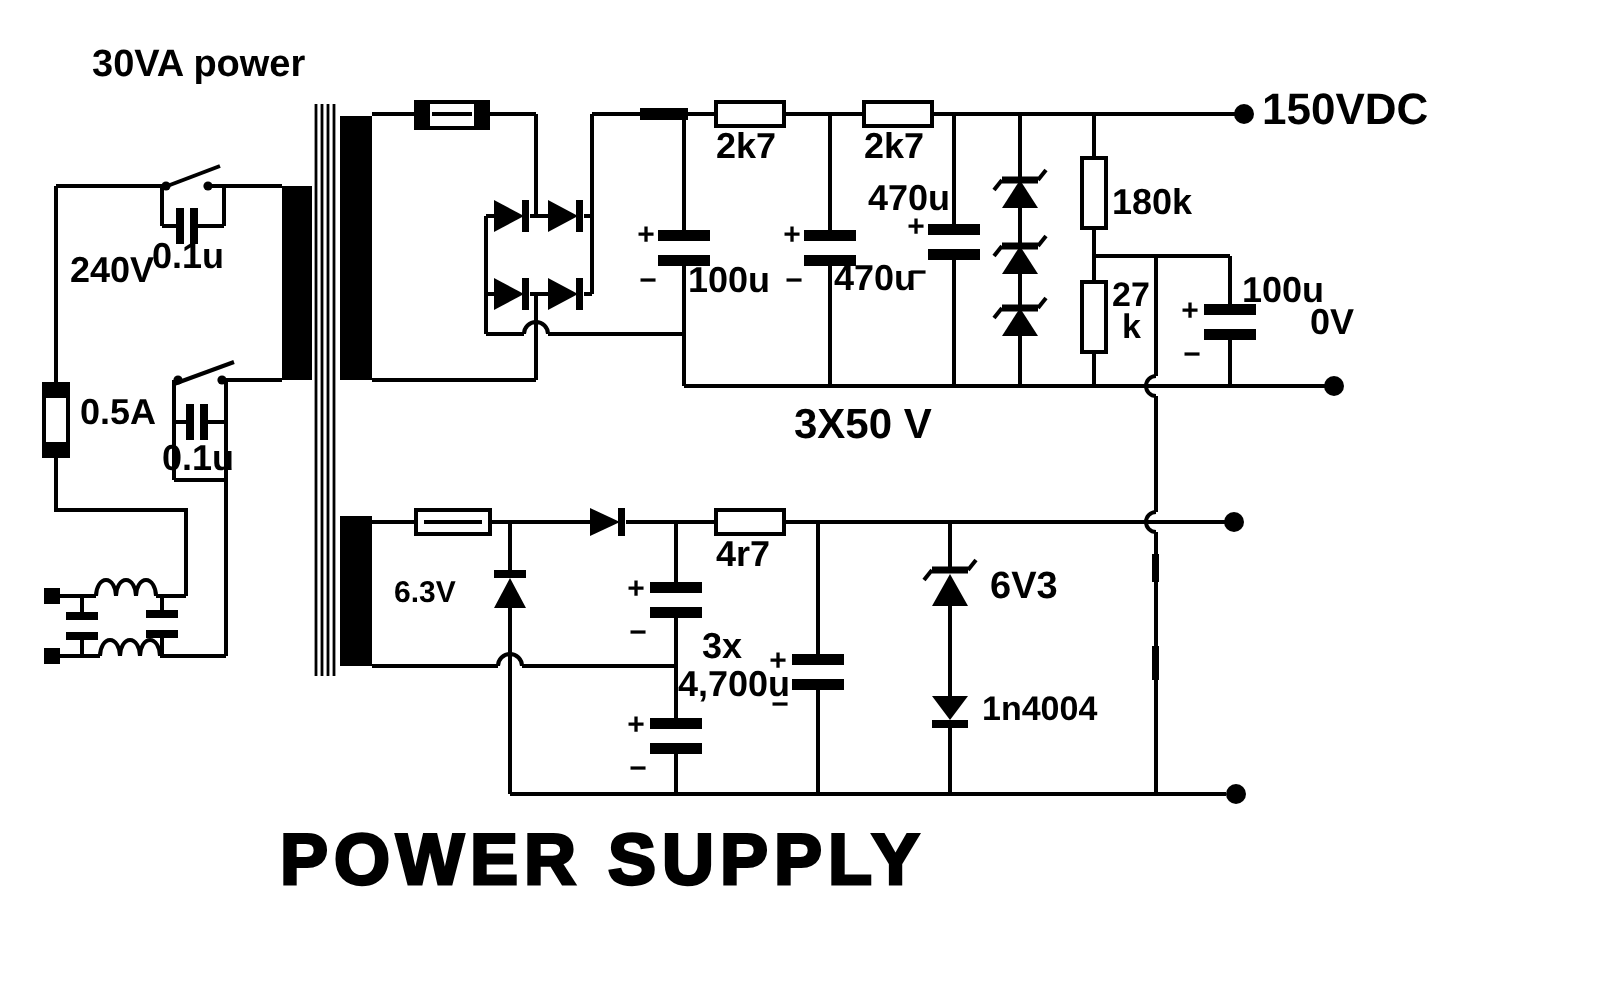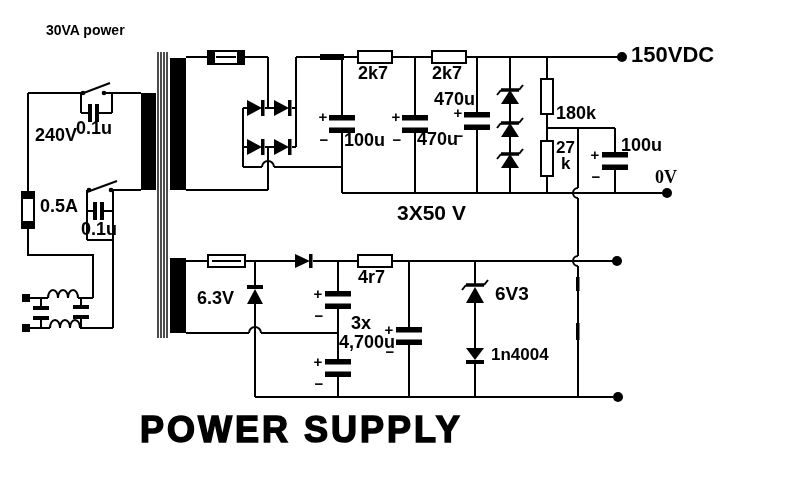--- a/index.html
+++ b/index.html
@@ -1,39 +1,39 @@
 <!DOCTYPE html>
 <html><head>
 <meta charset="utf-8">
 <style>
   html,body{margin:0;padding:0;background:#fff;}
   #canvas{position:relative;width:800px;height:497px;background:#ffffff;overflow:hidden;
           font-family:"Liberation Sans",sans-serif;}
   #schematic{position:absolute;left:0;top:0;}
   .lbl{position:absolute;font-weight:bold;color:#000;line-height:1;white-space:pre;
        font-family:"Liberation Sans",sans-serif;}
-  .t-xf1{left:46px;top:23px;font-size:14px;}
+  .t-xf1{left:46px;top:23px;font-size:19px;}
   .t-xf2{left:46px;top:45px;font-size:19px;}
   .t-240{left:35px;top:126px;font-size:18px;}
   .t-c01a{left:76px;top:119px;font-size:18px;}
   .t-05a{left:40px;top:197px;font-size:18px;}
   .t-c01b{left:81px;top:220px;font-size:18px;}
   .t-2k7a{left:358px;top:64px;font-size:18px;}
   .t-2k7b{left:432px;top:64px;font-size:18px;}
   .t-470c3{left:434px;top:90px;font-size:18px;}
   .t-100r{left:344px;top:131px;font-size:18px;}
   .t-470c2{left:417px;top:130px;font-size:18px;}
   .t-3x50{left:397px;top:202px;font-size:21px;}
-  .t-180k{left:556px;top:92px;font-size:18px;margin-top:12px;}
+  .t-180k{left:556px;top:92px;font-size:18px;}
   .t-47{left:556px;top:139px;font-size:17px;}
   .t-k{left:561px;top:155px;font-size:17px;}
   .t-100o{left:621px;top:136px;font-size:18px;}
   .t-150{left:631px;top:44px;font-size:22px;}
-  .t-0v{left:655px;top:168px;font-size:18px;font-family:Liberation Serif, serif;}
-  .t-63v{left:197px;top:289px;font-size:18px;}
+  .t-0v{left:655px;top:152px;font-size:18px;}
+  .t-63v{left:197px;top:289px;font-size:15px;}
   .t-4r7{left:358px;top:268px;font-size:18px;}
   .t-3x{left:351px;top:314px;font-size:18px;text-align:center;}
   .t-4700{left:339px;top:333px;font-size:18px;}
   .t-6v3{left:495px;top:284px;font-size:19px;}
   .t-1n{left:491px;top:346px;font-size:17px;}
   .t-title{left:140px;top:412px;font-size:36px;letter-spacing:3px;-webkit-text-stroke:1.5px #000;}
   .wire{stroke:#000;stroke-width:2;fill:none;}
   .thin{stroke:#000;stroke-width:1.4;fill:none;}
   .bar{fill:#000;stroke:none;}
   .box{fill:#fff;stroke:#000;stroke-width:2;}

